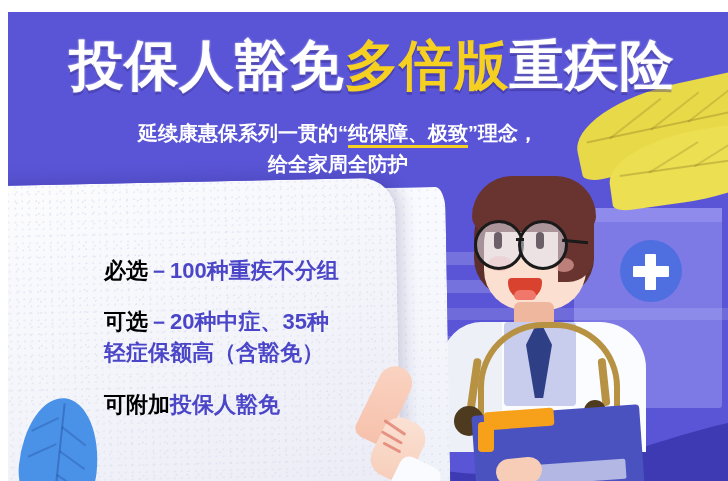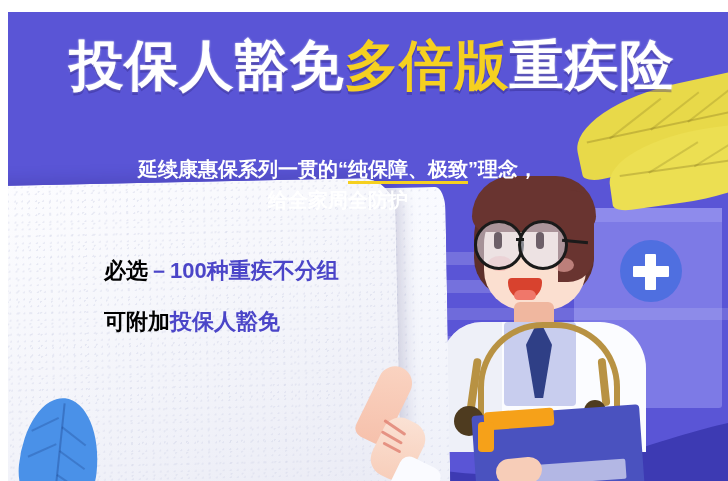--- a/index.html
+++ b/index.html
@@ -121,21 +121,21 @@
   #title-line .seg-yellow{
     color:#f5d020;
     text-shadow:0 3px 0 rgba(40,30,120,.35);
   }
 
   #subtitle-wrap{
     position:absolute;left:0;top:106px;width:660px;
     text-align:center;color:#ffffff;
     font-size:20px;line-height:1.55;font-weight:bold;
   }
-  #subtitle-line-1{display:block;white-space:nowrap;margin-top:36px;}
+  #subtitle-line-1{display:block;white-space:nowrap;}
   #subtitle-line-2{display:block;font-family:Liberation Serif, serif;}
   .underline-yellow{
     border-bottom:3px solid #f5d020;
     padding-bottom:1px;
   }
 
   
   #body-text{
     position:absolute;left:96px;top:243px;width:300px;
     font-size:22px;line-height:1.42;font-weight:bold;
@@ -322,18 +322,22 @@
     <div id="subtitle-wrap">
       <span id="subtitle-line-1"><span>延续康惠保系列一贯的</span><span>“</span><span class="underline-yellow">纯保障、极致</span><span>”</span><span>理念，</span></span>
       <span id="subtitle-line-2">给全家周全防护</span>
     </div>
 
     <div id="body-text">
       <div class="bullet">
         <span class="ln"><span class="key">必选</span><span class="rest">－</span><span class="rest">100种重疾不分组</span></span>
       </div>
       <div class="bullet">
+        <span class="ln"><span class="key">可选</span><span class="rest">－</span><span class="rest">20种中症、35种</span></span>
+        <span class="ln rest">轻症保额高（含豁免）</span>
+      </div>
+      <div class="bullet">
         <span class="ln"><span class="key">可附加</span><span class="rest">投保人豁免</span></span>
       </div>
     </div>
 
   </div>
 </div>
 
 </body></html>

